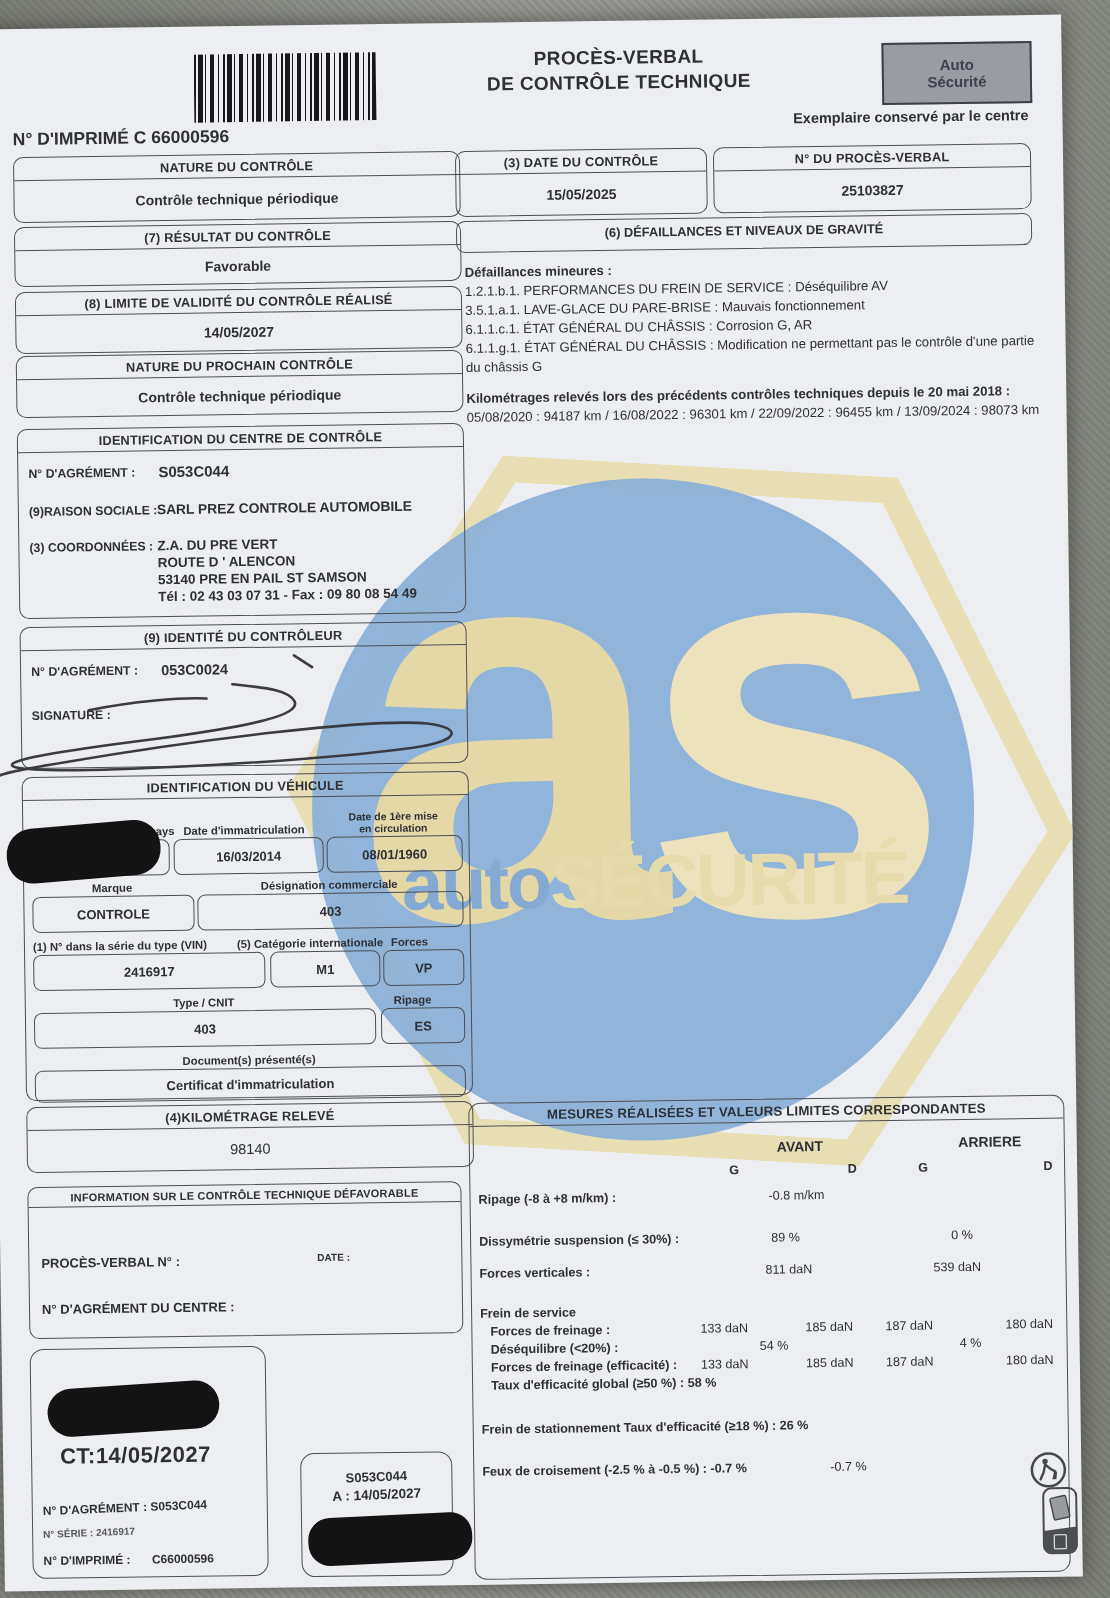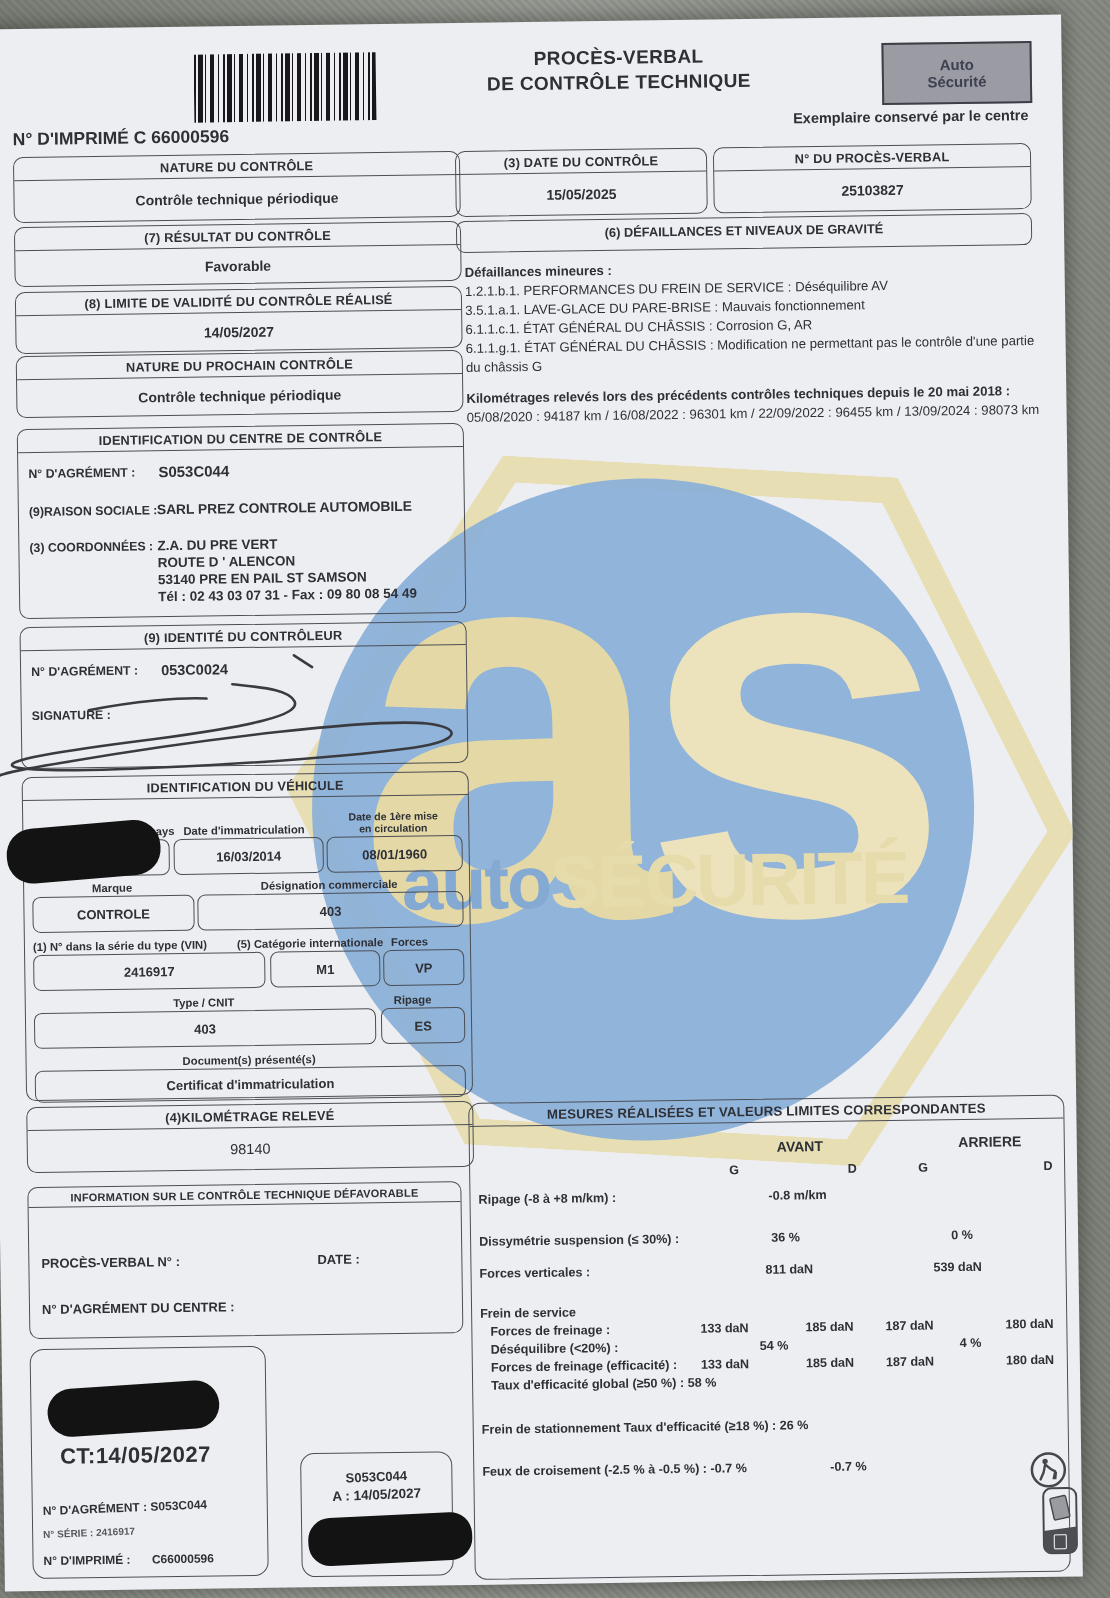--- a/index.html
+++ b/index.html
@@ -18,21 +18,21 @@
             padding:4px 2px 3px;letter-spacing:.2px;}
   .fbox .val{flex:1;display:flex;align-items:center;justify-content:center;font-weight:bold;font-size:14px;}
   .lbl{position:absolute;font-size:12.3px;font-weight:bold;white-space:nowrap;}
   .vlu{position:absolute;font-size:13.5px;font-weight:bold;white-space:nowrap;}
   
   .vcell{position:absolute;border:1.5px solid #4b4e55;border-radius:8px;display:flex;align-items:center;
          justify-content:center;font-size:13px;font-weight:bold;z-index:2;}
   .vlabel{position:absolute;font-size:11.3px;font-weight:bold;white-space:nowrap;z-index:2;}
   
   .mlbl{position:absolute;font-size:12.6px;font-weight:bold;white-space:nowrap;}
-  .mval{position:absolute;font-size:12.6px;font-weight:bold;white-space:nowrap;}
+  .mval{position:absolute;font-size:12.6px;font-weight:normal;white-space:nowrap;}
   .redact{position:absolute;background:#131313;border-radius:26px;z-index:5;}
   .wm{position:absolute;z-index:1;}
   .hex{clip-path:polygon(25% 0%,75% 0%,100% 50%,75% 100%,25% 100%,0% 50%);}
   .defline{font-size:13.2px;line-height:19px;}
   .stamp-line{text-align:center;font-weight:bold;}
 </style>
 </head>
 <body>
 
 <div class="paper">
@@ -197,40 +197,40 @@
 
   <div class="fbox" style="left:28px;top:1078px;width:445px;height:64px;">
     <div class="hd">(4)KILOMÉTRAGE RELEVÉ</div>
     <div class="val" style="font-weight:normal;font-size:14.5px;">98140</div>
   </div>
 
   <div class="fbox" style="left:28px;top:1158px;width:432px;height:150px;">
     <div class="hd" style="font-size:11px;">INFORMATION SUR LE CONTRÔLE TECHNIQUE DÉFAVORABLE</div>
     <div style="position:relative;flex:1;">
       <span class="lbl" style="left:12px;top:48px;font-size:13px;">PROCÈS-VERBAL N° :</span>
-      <span class="lbl" style="left:288px;top:48px;font-size:13px;">DATE :</span>
+      <span class="lbl" style="left:288px;top:48px;font-size:10px;">DATE :</span>
       <span class="lbl" style="left:12px;top:94px;font-size:13px;">N° D'AGRÉMENT DU CENTRE :</span>
     </div>
   </div>
 
   <div class="fbox" style="left:470px;top:1080px;width:594px;height:475px;border-radius:12px;">
     <div class="hd" style="font-size:13.2px;">MESURES RÉALISÉES ET VALEURS LIMITES CORRESPONDANTES</div>
     <div style="position:relative;flex:1;">
       <span class="mlbl" style="left:285px;top:16px;width:90px;text-align:center;font-size:14px;">AVANT</span>
       <span class="mlbl" style="left:472px;top:14px;width:96px;text-align:center;font-size:14px;">ARRIERE</span>
       <span class="mlbl" style="left:252px;top:40px;width:24px;text-align:center;">G</span>
       <span class="mlbl" style="left:370px;top:40px;width:24px;text-align:center;">D</span>
       <span class="mlbl" style="left:441px;top:40px;width:24px;text-align:center;">G</span>
       <span class="mlbl" style="left:566px;top:40px;width:24px;text-align:center;">D</span>
 
       <span class="mlbl" style="left:8px;top:66px;">Ripage (-8 à +8 m/km) :</span>
       <span class="mval" style="left:298px;top:66px;">-0.8 m/km</span>
 
       <span class="mlbl" style="left:8px;top:108px;">Dissymétrie suspension (≤ 30%) :</span>
-      <span class="mval" style="left:300px;top:108px;">36 %</span>
+      <span class="mval" style="left:300px;top:108px;">89 %</span>
       <span class="mval" style="left:480px;top:108px;">0 %</span>
 
       <span class="mlbl" style="left:8px;top:140px;">Forces verticales :</span>
       <span class="mval" style="left:294px;top:140px;">811 daN</span>
       <span class="mval" style="left:462px;top:140px;">539 daN</span>
 
       <span class="mlbl" style="left:8px;top:180px;">Frein de service</span>
       <span class="mlbl" style="left:18px;top:198px;">Forces de freinage :</span>
       <span class="mval" style="left:228px;top:198px;">133 daN</span>
       <span class="mval" style="left:333px;top:198px;">185 daN</span>

